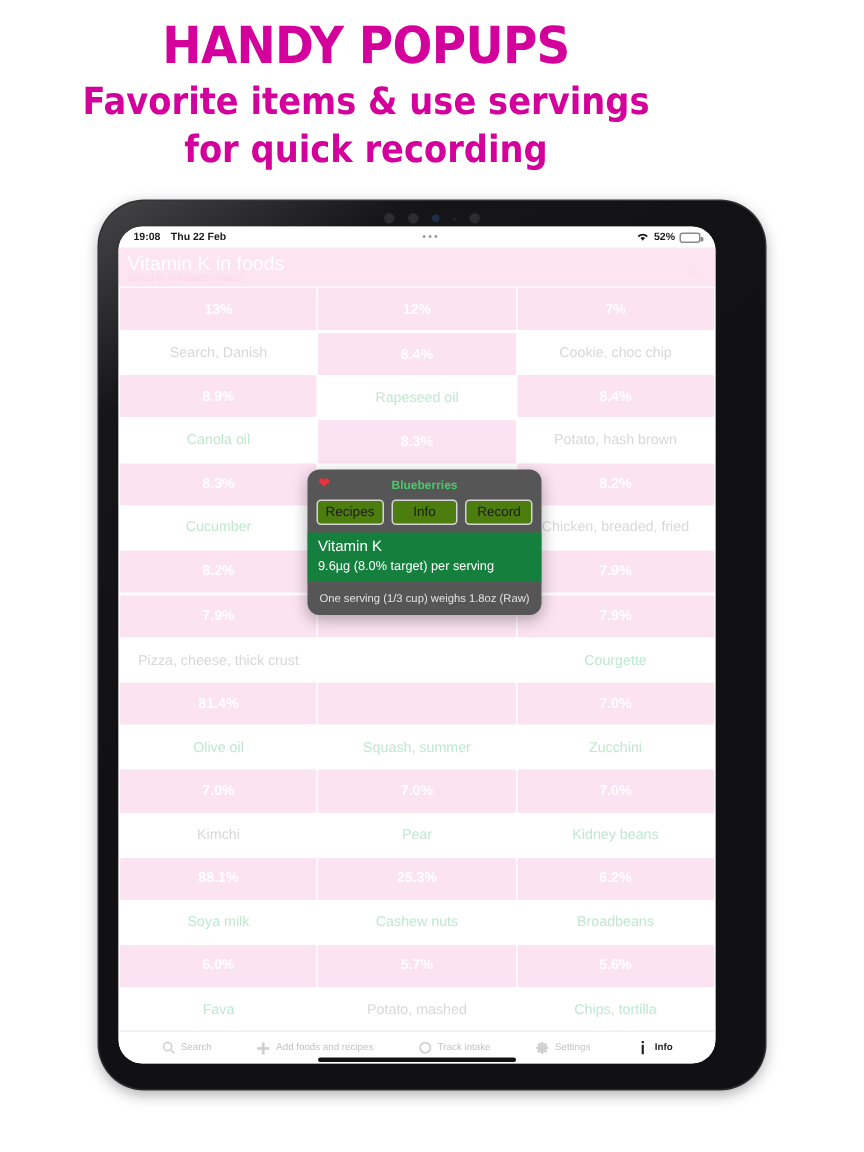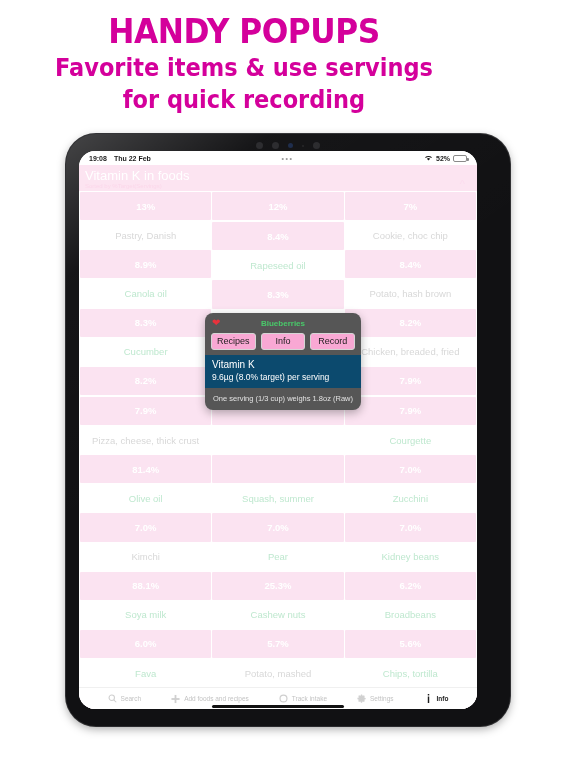--- a/index.html
+++ b/index.html
@@ -186,31 +186,31 @@
     text-align: center;
     font-size: 8px; font-weight: bold; color: #49C96A;
     pointer-events: none;
   }
   .popup-btns {
     display: flex; gap: 5px;
     padding: 0 6px 5px 6px;
   }
   .pbtn {
     flex: 1;
-    background: #f9a8d4;
+    background: #4d7c0f;
     border: 1px solid #d5d5d5;
     border-radius: 3px;
     font-size: 9px;
     color: #1d1d1d;
     text-align: center;
     padding: 2px 0 3px 0;
     font-family: "Liberation Sans", sans-serif;
   }
   .popup-nutrient {
-    background: #0c4a6e;
+    background: #15803d;
     padding: 4px 7px 5px 7px;
   }
   .nut-name { font-size: 10px; color: #ffffff; line-height: 1.25; }
   .nut-detail { font-size: 8.5px; color: #ffffff; line-height: 1.3; }
   .popup-foot {
     padding: 6px 7px 7px 7px;
     font-size: 7.5px; color: #e2e2e2;
     text-align: center;
   }
 
@@ -280,21 +280,21 @@
 
       <div class="app-header">
         <div class="app-title">Vitamin K in foods</div>
         <div class="app-sub">Sorted by %Target(Servings)</div>
         <div class="chev-up">^</div>
       </div>
 
       <div class="grid" id="grid">
           <div class="col">
             <div class="cell pct">13%</div>
-            <div class="cell name">Pastry, Danish</div>
+            <div class="cell name">Search, Danish</div>
             <div class="cell pct">8.9%</div>
             <div class="cell name fav">Canola oil</div>
             <div class="cell pct">8.3%</div>
             <div class="cell name fav">Cucumber</div>
             <div class="cell pct">8.2%</div>
             <div class="cell pct">7.9%</div>
             <div class="cell name">Pizza, cheese, thick crust</div>
             <div class="cell pct">81.4%</div>
             <div class="cell name fav">Olive oil</div>
             <div class="cell pct">7.0%</div>

